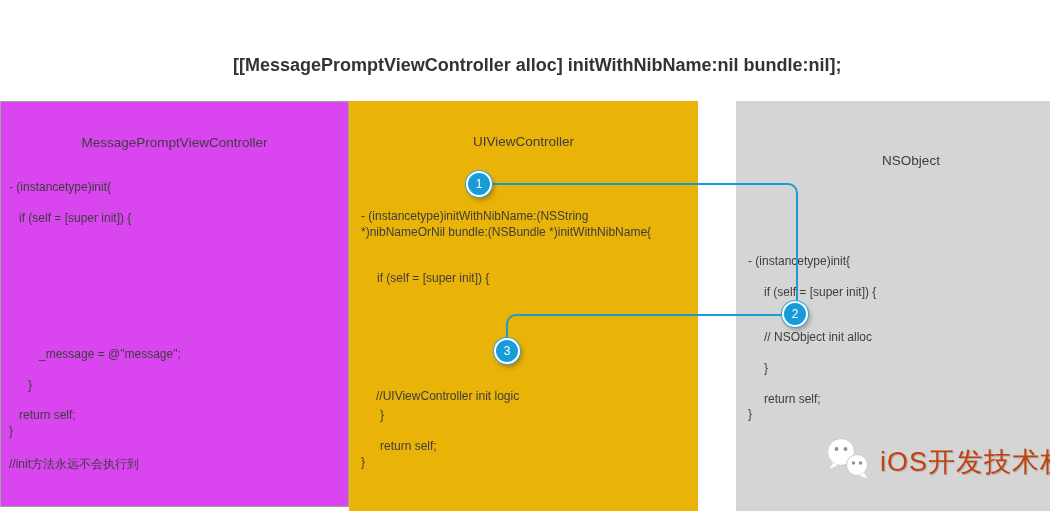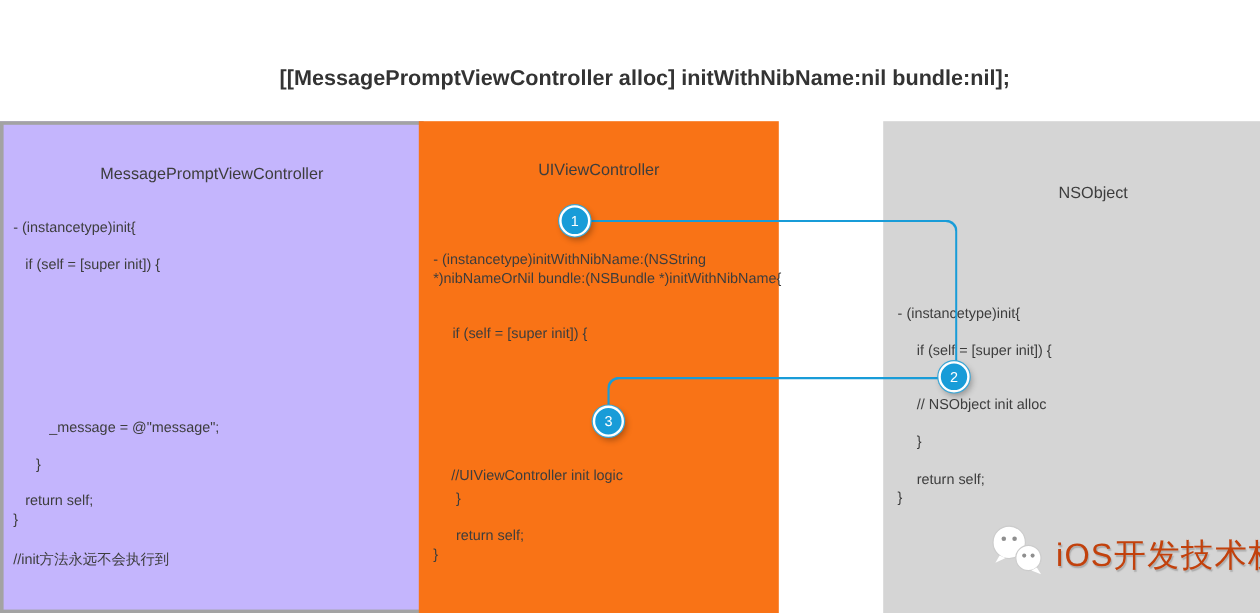--- a/index.html
+++ b/index.html
@@ -7,24 +7,24 @@
     width:1050px;height:511px;position:relative;overflow:hidden;
     background:#ffffff;
     font-family:"Liberation Sans","DejaVu Sans",sans-serif;
   }
   .main-title{
     position:absolute;left:233px;top:55px;margin:0;
     font-size:18px;font-weight:bold;color:#333333;white-space:nowrap;text-align:right;
   }
   .panel{position:absolute;top:101px;}
   .panel-left{
-    left:0;width:347px;height:404px;background:#c4b5fd;
-    border:3px solid #a3a3a3;
+    left:0;width:347px;height:404px;background:#d946ef;
+    border:1px solid #a3a3a3;
   }
-  .panel-mid{left:349px;width:300px;height:410px;background:#f97316;}
+  .panel-mid{left:349px;width:349px;height:410px;background:#eab308;}
   .panel-right{left:736px;width:350px;height:410px;background:#d5d5d5;}
   .panel-title{
     position:absolute;left:0;width:100%;text-align:center;
     font-size:13.5px;color:#3d3d3d;white-space:nowrap;
   }
   .code{
     position:absolute;font-size:12px;color:#3d3d3d;white-space:nowrap;line-height:14px;
   }
   .flow-line{position:absolute;z-index:4;}
   .flow-line-1{

